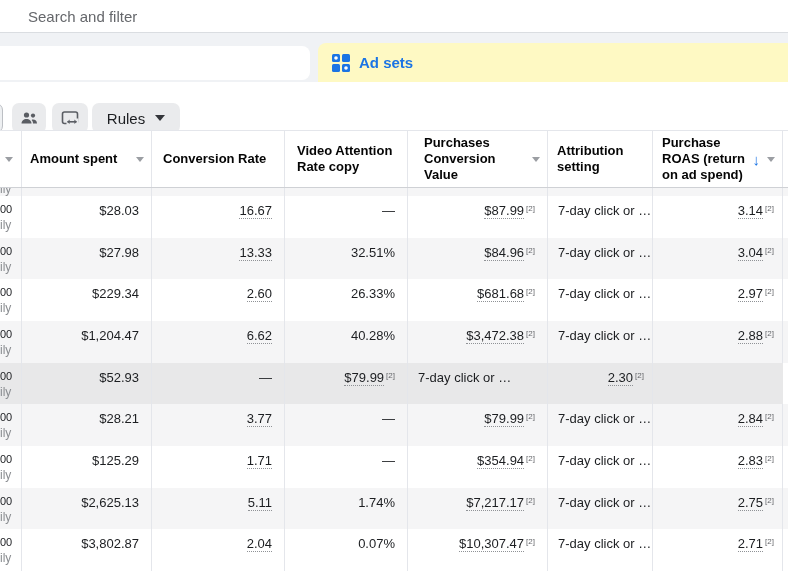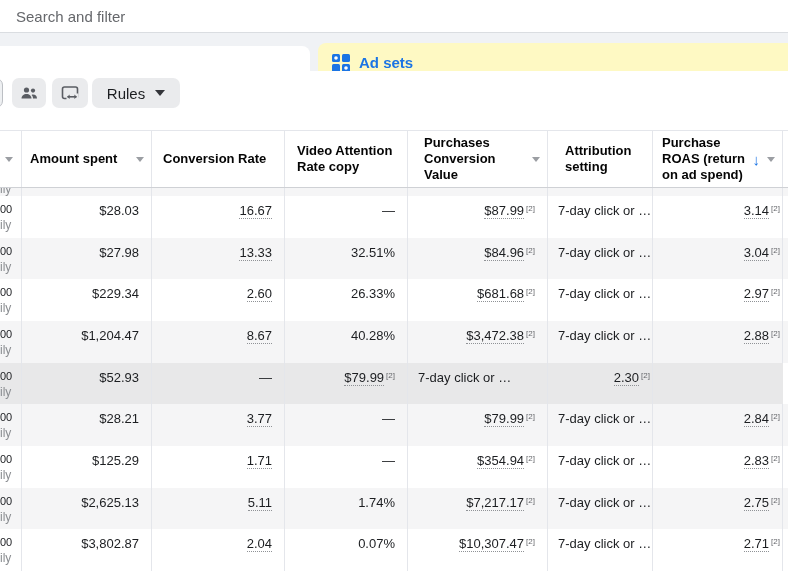--- a/index.html
+++ b/index.html
@@ -3,33 +3,33 @@
 <meta charset="utf-8">
 <style>
   * { margin:0; padding:0; box-sizing:border-box; }
   html,body { background:#fff; }
   body { font-family:"Liberation Sans", sans-serif; color:#1c1e21; }
   .frame { position:relative; width:788px; height:571px; overflow:hidden; background:#fff; }
 
   
   .topbar { position:absolute; left:0; top:0; width:788px; height:33px; background:#fff;
             border-bottom:1px solid #dadde1; display:flex; align-items:center; }
-  .search-text { margin-left:16px; font-size:15px; color:#65676b; }
+  .search-text { margin-left:28px; font-size:15px; color:#65676b; }
 
   
   .band { position:absolute; left:0; top:33px; width:788px; height:49px; background:#f0f2f5; }
   .left-pill { position:absolute; left:-14px; top:13px; width:324px; height:34px;
                background:#fff; border-radius:8px; }
   .adsets-tab { position:absolute; left:318px; top:10px; width:540px; height:39px;
                 background:#fef9c3; border-radius:8px 0 0 0; display:flex; align-items:center; }
   .adsets-tab .grid-icon { margin-left:14px; width:18px; height:18px; }
   .adsets-tab .tab-label { margin-left:9px; font-size:15px; font-weight:bold; color:#1b74e4; }
 
   
-  .toolbar { position:absolute; left:0; top:71px; width:788px; height:48px; background:#fff; }
+  .toolbar { position:absolute; left:0; top:96px; width:788px; height:48px; background:#fff; }
   .tbtn { position:absolute; top:7px; height:30px; background:#eaebed; border-radius:7px;
           display:flex; align-items:center; justify-content:center; cursor:pointer; }
   .tbtn-partial { left:-20px; width:23px; background:#eef0f2; border:1px solid #bcbfc4; }
   .tbtn-people { left:12px; width:34px; }
   .tbtn-arrows { left:52px; width:36px; }
   .tbtn-rules { left:92px; width:88px; gap:10px; }
   .rules-label { font-size:15px; color:#1c1e21; }
   .caret-dark { width:0; height:0; border-left:5px solid transparent; border-right:5px solid transparent; border-top:6px solid #33353a; }
   .caret-gray { width:0; height:0; border-left:4px solid transparent; border-right:4px solid transparent; border-top:5px solid #9b9ea3; }
 
@@ -44,36 +44,36 @@
   .th-label { line-height:16px; }
   .th-caret { position:absolute; right:7px; top:50%; margin-top:-2px; }
   .th0-caret { position:absolute; left:5px; top:50%; margin-top:-2px; }
   .th-amount { padding-left:8px; }
   .th-convrate { padding-left:11px; }
   .th-video { padding-left:12px; }
   .th-video .th-label { width:100px; }
   .th-pcv { padding-left:16px; }
   .th-pcv .th-label { width:90px; }
   .th-attr { padding-left:9px; }
-  .th-attr .th-label { width:80px;margin-left:8px; }
+  .th-attr .th-label { width:80px; }
   .th-roas { padding-left:9px; color:#1b74e4; }
   .th-roas .th-label { width:93px; }
   .sort-arrow { position:absolute; right:22px; top:50%; transform:translateY(-50%);
                 color:#1b74e4; font-size:15px; font-weight:bold; }
 
   .strip { height:8px; }
   .strip > div { background:#f5f5f6; }
   .strip .budget-frag { display:block; margin-top:-6px; font-size:12px; color:#8a8d91; }
 
   .trow { height:41.67px; }
   .trow > div { padding-top:7px; font-size:13px; }
   .trow:nth-child(even) > div { background:#f5f5f6; }
   .trow.hovered > div { background:#e8e8e9; }
   .cell-num { text-align:right; padding-right:12px; }
-  .cell-roas { padding-right:2px; }
+  .cell-roas { padding-right:8px; }
   .cell-attr { padding-left:10px; }
   .cell-budget .l1 { display:block; font-size:11px; color:#1c1e21; }
   .cell-budget .l2 { display:block; margin-top:3px; font-size:12px; color:#8a8d91; }
   .dotted { border-bottom:1px dotted #8f9296; cursor:pointer; }
   sup.fn { font-size:8px; color:#65676b; margin-left:2px; vertical-align:4px; }
 </style>
 </head>
 <body>
 
 <div class="frame">
@@ -244,21 +244,21 @@
   </div>
         <div class="grid-row trow">
     <div class="cell-budget">
       <span class="l1">00</span>
       <span class="l2">ily</span>
     </div>
     <div class="cell-num">
       <span>$1,204.47</span>
     </div>
     <div class="cell-num">
-      <span class="dotted">8.67</span>
+      <span class="dotted">6.62</span>
     </div>
     <div class="cell-num">
       <span>40.28%</span>
     </div>
     <div class="cell-num">
       <span class="dotted">$3,472.38</span><sup class="fn">[2]</sup>
     </div>
     <div class="cell-attr">
       <span>7-day click or …</span>
     </div>

